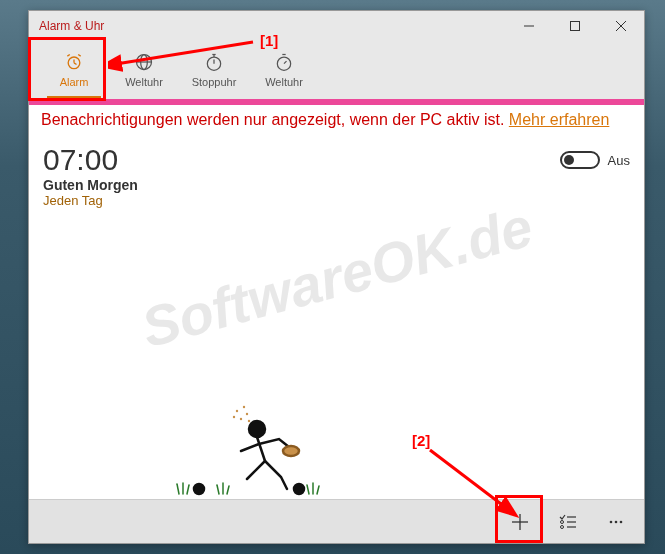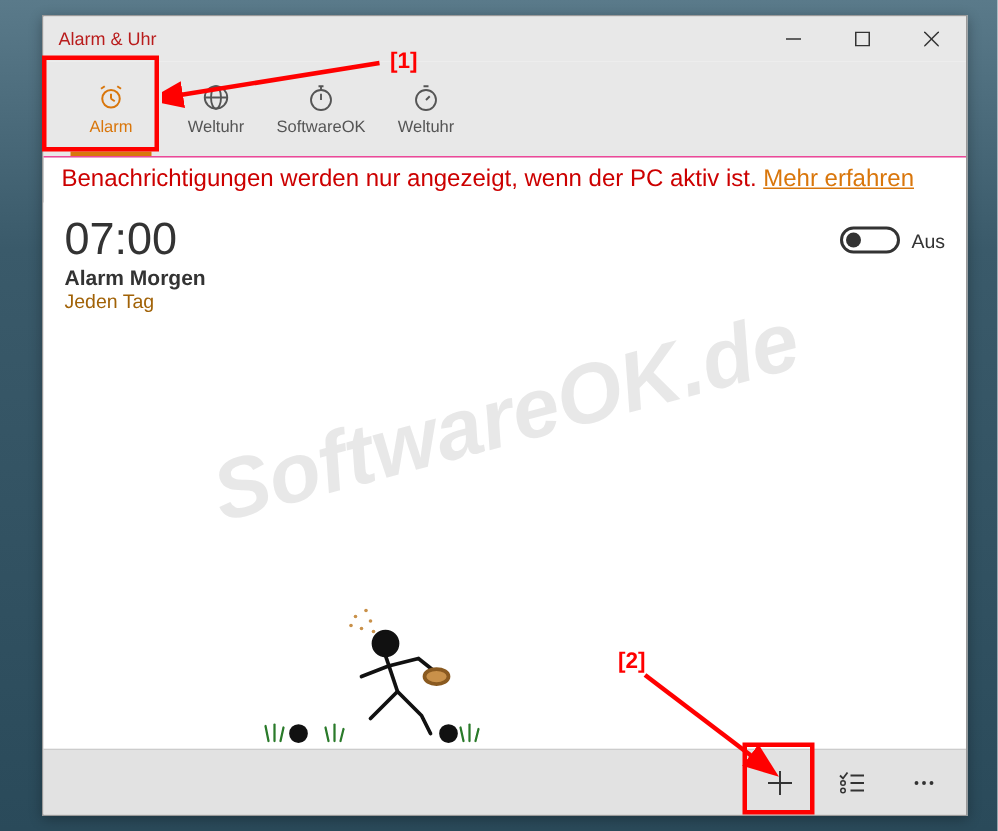--- a/index.html
+++ b/index.html
@@ -7,21 +7,21 @@
     .window { position: absolute; top: 10px; left: 28px; width: 617px; height: 534px; background: #fff; border: 1px solid #999; box-shadow: 0 2px 8px rgba(0,0,0,0.3); display: flex; flex-direction: column; }
     
     
     .titlebar { height: 30px; background: #e8e8e8; display: flex; align-items: center; padding-left: 10px; }
     .titlebar-text { font-size: 12px; color: #b91c1c; flex: 1; }
     .titlebar-controls { display: flex; height: 100%; }
     .titlebar-btn { width: 46px; height: 100%; display: flex; align-items: center; justify-content: center; cursor: pointer; }
     .titlebar-btn svg { width: 10px; height: 10px; }
     
     
-    .tabs { display: flex; background: #e8e8e8; padding: 0 10px; height: 64px; border-bottom: 1px solid #ec4899; }
+    .tabs { display: flex; background: #e8e8e8; padding: 0 10px; height: 64px; border-bottom: 6px solid #ec4899; }
     .tab { width: 70px; display: flex; flex-direction: column; align-items: center; justify-content: center; gap: 4px; cursor: pointer; position: relative; }
     .tab-icon { width: 20px; height: 20px; display: flex; align-items: center; justify-content: center; }
     .tab-label { font-size: 11px; color: #555; }
     .tab.active .tab-label { color: #d9760b; }
     .tab.active::after { content: ''; position: absolute; bottom: 0; left: 8px; right: 8px; height: 3px; background: #d9760b; }
     .tab.active .tab-icon svg { stroke: #d9760b; fill: none; }
     .tab:not(.active) .tab-icon svg { stroke: #555; fill: none; }
     
     
     .banner { padding: 6px 12px; font-size: 16px; color: #c00; }
@@ -110,21 +110,21 @@
     </div>
     <div class="tab">
       <span class="tab-icon">
         <svg viewBox="0 0 24 24" stroke-width="1.5">
             <circle cx="12" cy="14" r="8"></circle>
             <line x1="12" y1="14" x2="12" y2="9"></line>
             <line x1="10" y1="3" x2="14" y2="3"></line>
             <line x1="12" y1="3" x2="12" y2="6"></line>
           </svg>
       </span>
-      <span class="tab-label">SoftwareOK</span>
+      <span class="tab-label">Stoppuhr</span>
     </div>
     <div class="tab">
       <span class="tab-icon">
         <svg viewBox="0 0 24 24" stroke-width="1.5">
             <circle cx="12" cy="14" r="8"></circle>
             <line x1="12" y1="14" x2="15" y2="11"></line>
             <line x1="10" y1="3" x2="14" y2="3"></line>
           </svg>
       </span>
       <span class="tab-label">Weltuhr</span>
@@ -132,21 +132,21 @@
   </div>
 
   <div class="banner">
     <span>Benachrichtigungen werden nur angezeigt, wenn der PC aktiv ist. </span><a>Mehr erfahren</a>
   </div>
 
   <div class="content">
     <div class="alarm-item">
       <div class="alarm-info">
         <div class="alarm-time">07:00</div>
-        <div class="alarm-name">Alarm Morgen</div>
+        <div class="alarm-name">Guten Morgen</div>
         <div class="alarm-repeat">Jeden Tag</div>
       </div>
       <div class="alarm-toggle">
         <div class="toggle-switch">
           <div class="toggle-knob"></div>
         </div>
         <span class="toggle-label">Aus</span>
       </div>
     </div>
   </div>

